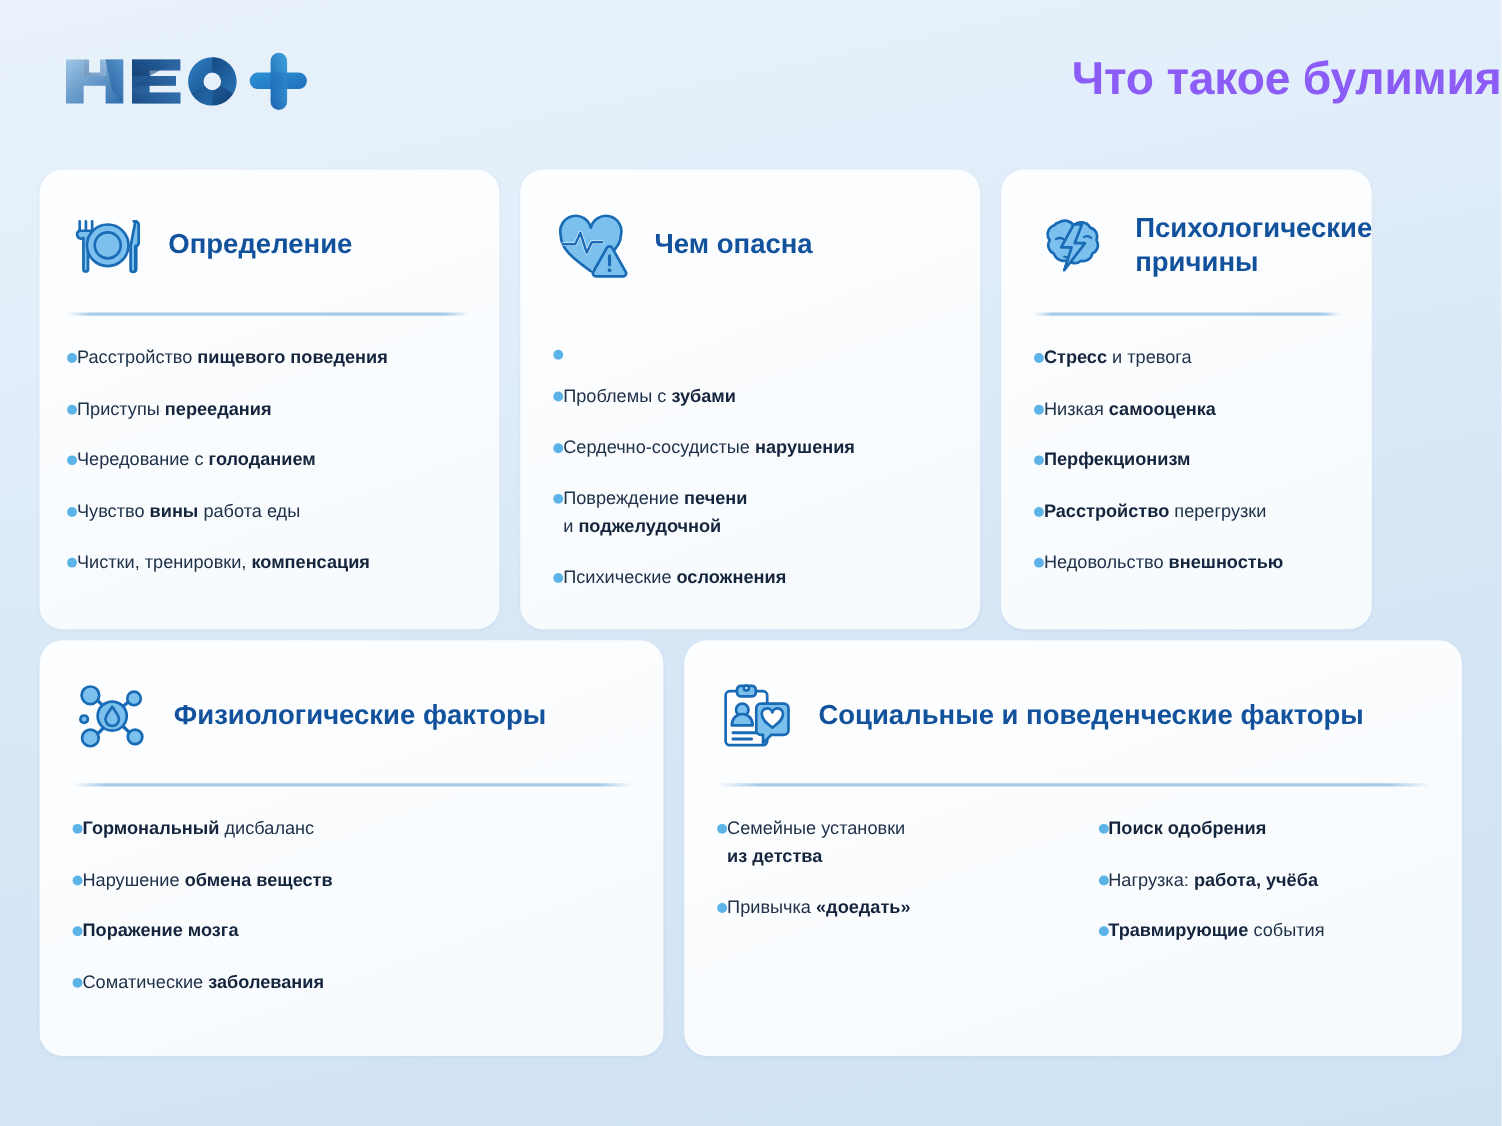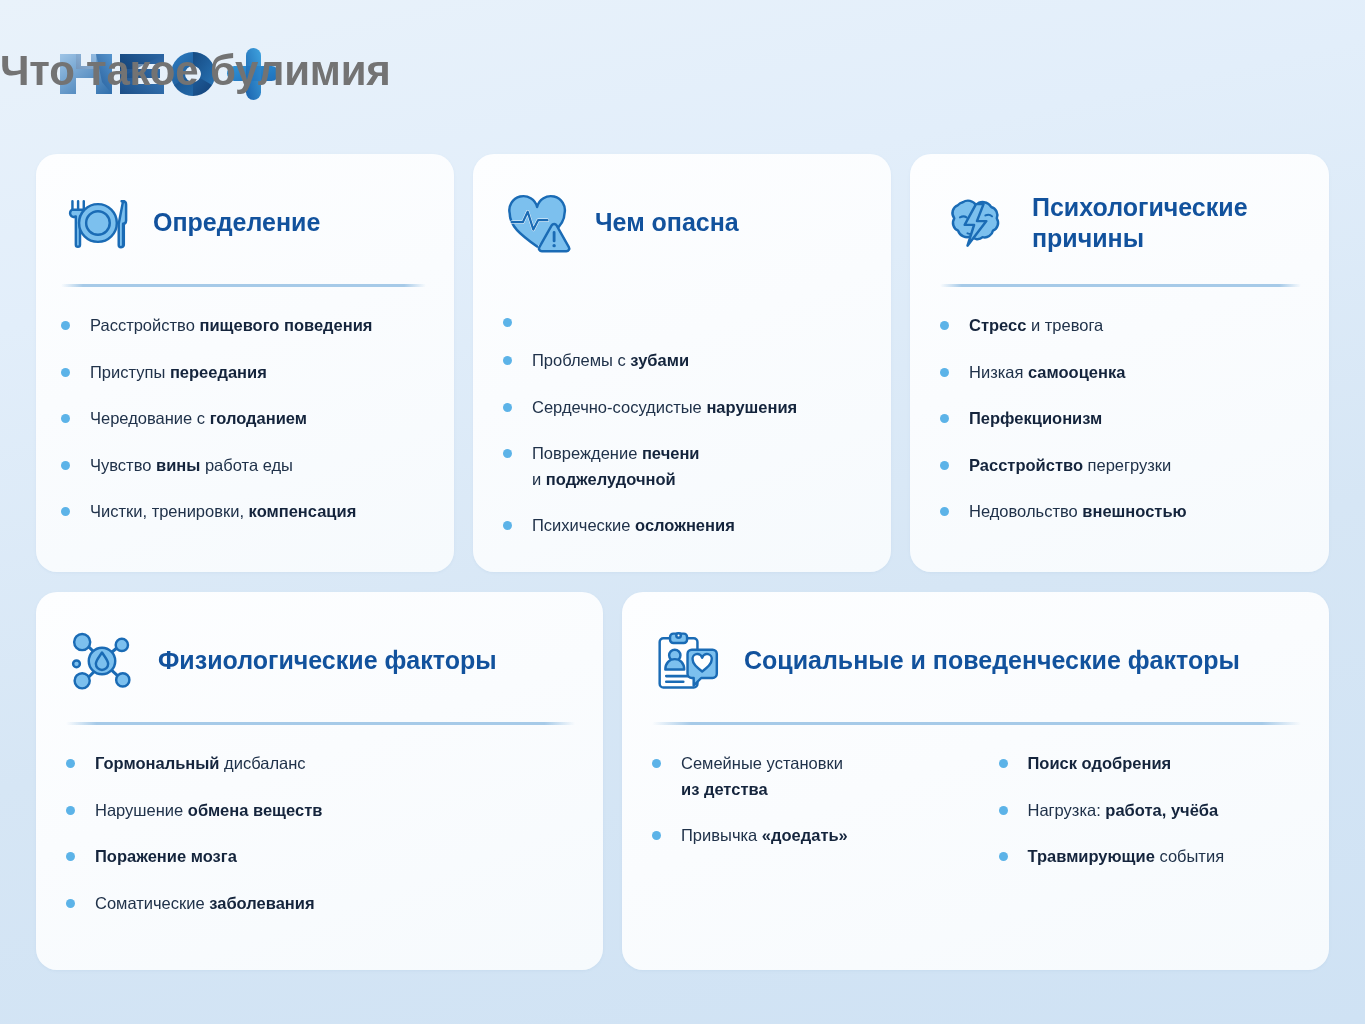--- a/index.html
+++ b/index.html
@@ -27,53 +27,53 @@
     left: 56px;
     top: 42px;
     width: 230px;
     height: 62px;
   }
 
   .page-title {
     position: absolute;
     left: 0; right: 0;
     top: 47px;
-    text-align: left;
+    text-align: right;
     font-size: 42px;
     font-weight: bold;
-    color: #737373;
+    color: #8b5cf6;
     letter-spacing: -0.2px;
   }
 
   
   .grid {
     position: absolute;
     left: 36px;
     top: 154px;
     width: 1293px;
   }
 
   .row {
     display: flex;
     gap: 19px;
   }
-  .row + .row { margin-top: 20px; border-radius: 25px; }
+  .row + .row { margin-top: 10px; border-radius: 25px; }
 
   .card {
     background: linear-gradient(160deg, #fdfeff 0%, #fafcfe 45%, #f6fafd 100%);
     border-radius: 21px;
     box-shadow: 0 1px 3px rgba(120,160,200,0.10);
     padding: 26px 28px 26px 30px;
     display: flex;
     flex-direction: column;
   }
 
   .card-w1 { width: 418px; height: 418px; padding-left: 25px; }
   .card-w2 { width: 418px; height: 418px; }
-  .card-w3 { width: 419px; height: 418px; }
+  .card-w3 { width: 337px; height: 418px; }
   .card-b1 { width: 567px; height: 378px; }
   .card-b2 { width: 707px; height: 378px; }
 
   
   .card-head {
     display: flex;
     align-items: center;
     gap: 20px;
     min-height: 86px;
   }
@@ -110,21 +110,21 @@
   }
 
   .bullets.two-col {
     column-count: 2;
     column-gap: 44px;
   }
 
   .bullet {
     display: flex;
     align-items: flex-start;
-    gap: 20px;
+    gap: 0;
     margin-bottom: 21px;
     break-inside: avoid;
   }
 
   .dot {
     width: 9px;
     height: 9px;
     border-radius: 50%;
     background: #5cb3e8;
     flex: 0 0 9px;

